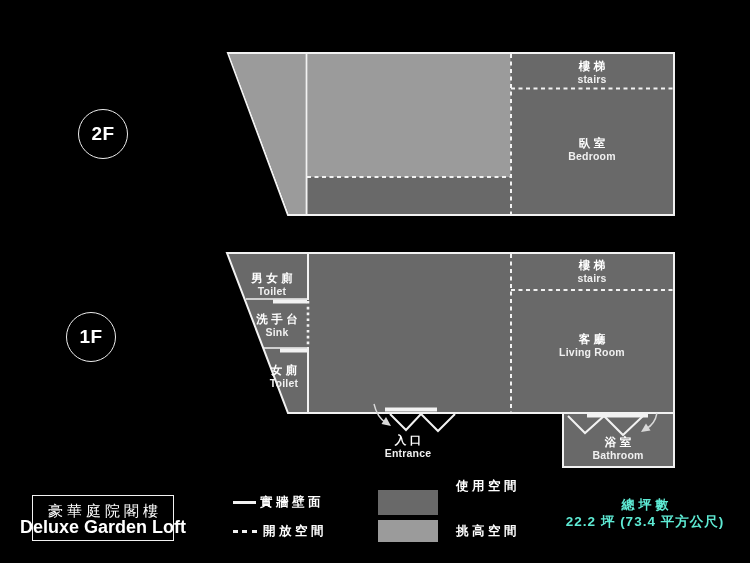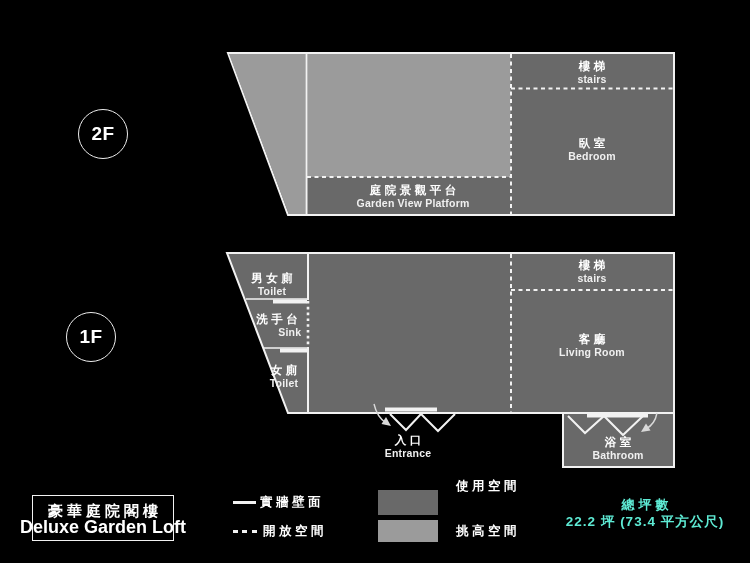--- a/index.html
+++ b/index.html
@@ -31,21 +31,21 @@
     color:#fff; font-size:19px; font-weight:bold; display:flex; align-items:center; justify-content:center;
     letter-spacing:0.5px;
   }
 
   
   .title-box {
     position:absolute; left:32px; top:495px; width:140px; height:44px;
     border:1.5px solid #f2f2f2; color:#fff; display:flex; flex-direction:column;
     align-items:center; justify-content:center;
   }
-  .title-box .title-zh { font-size:15px; font-weight:bold; letter-spacing:4px; text-indent:4px; line-height:18px; white-space:nowrap; }
+  .title-box .title-zh { font-size:15px; font-weight:normal; letter-spacing:4px; text-indent:4px; line-height:18px; white-space:nowrap; }
   .title-box .title-en { font-size:18px; font-weight:bold; line-height:15px; white-space:nowrap; }
 
   .legend-sample-solid { position:absolute; left:233px; top:501px; width:23px; height:2.6px; background:#f2f2f2; }
   .legend-sample-dashed {
     position:absolute; left:233px; top:530px; width:26px; height:2.6px;
     background:repeating-linear-gradient(90deg,#f2f2f2 0 5px,transparent 5px 9.5px);
   }
   .legend-label { position:absolute; color:#fff; font-size:12.5px; font-weight:bold; letter-spacing:3.5px; line-height:15px; white-space:nowrap; }
   svg.swatch { position:absolute; }
 
@@ -103,30 +103,26 @@
   </div>
 
   <div class="room-label" style="left:592px; top:60px;">
     <div class="zh">樓梯</div>
     <div class="en">stairs</div>
   </div>
   <div class="room-label" style="left:592px; top:137px;">
     <div class="zh">臥室</div>
     <div class="en">Bedroom</div>
   </div>
-  <div class="room-label" style="left:413px; top:184px;">
-    <div class="zh">庭院景觀平台</div>
-    <div class="en">Garden View Platform</div>
-  </div>
 
   <div class="room-label" style="left:272px; top:264px;margin-top:8px;">
     <div class="zh">男女廁</div>
     <div class="en">Toilet</div>
   </div>
-  <div class="room-label" style="left:277px; top:313px;text-align:right;">
+  <div class="room-label" style="left:277px; top:313px;">
     <div class="zh">洗手台</div>
     <div class="en">Sink</div>
   </div>
   <div class="room-label" style="left:284px; top:364px;">
     <div class="zh">女廁</div>
     <div class="en">Toilet</div>
   </div>
   <div class="room-label" style="left:592px; top:259px;">
     <div class="zh">樓梯</div>
     <div class="en">stairs</div>

